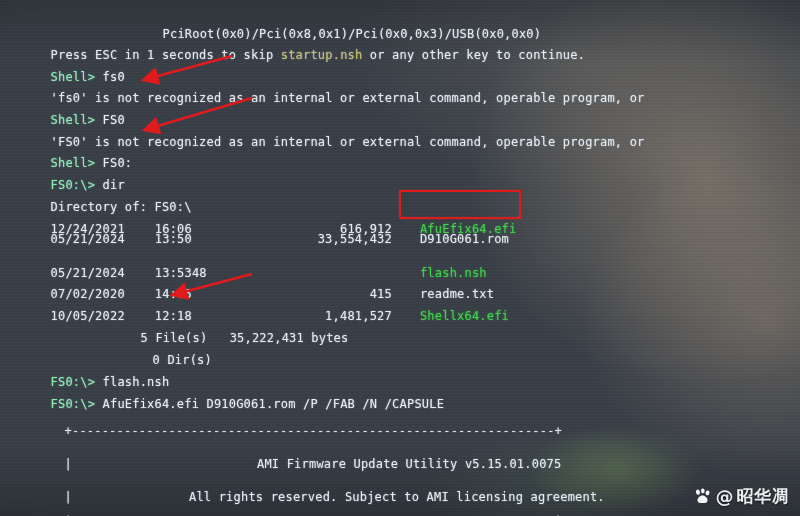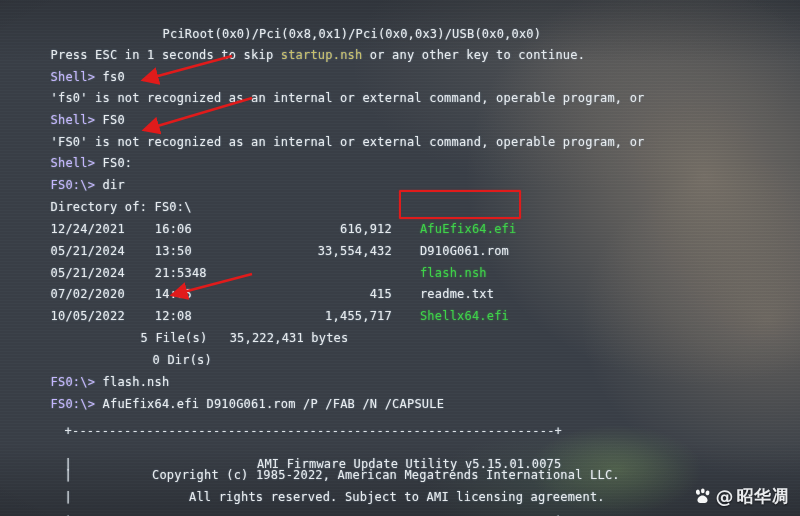--- a/index.html
+++ b/index.html
@@ -63,21 +63,21 @@
     white-space: pre;
     color: #e7ebee;
     text-shadow: 0 0 1.4px rgba(190,205,220,0.55), 0 0 3px rgba(120,150,180,0.22);
   }
   .line {
     position: absolute;
     left: 6px;
     white-space: pre;
     height: 21.55px;
   }
-  .prompt  { color: #c4b5fd; }
+  .prompt  { color: #86efac; }
   .cmd     { color: #e9edf0; }
   .green   { color: #3fd24a; text-shadow: 0 0 2px rgba(60,210,70,0.6); }
   .yellow  { color: #c9c06a; }
   .white   { color: #e7ebee; }
   .box     { color: #dfe4e8; }
 
   
   #annot { position: absolute; inset: 0; pointer-events: none; }
   .redbox {
     position: absolute;
@@ -150,31 +150,31 @@
     </div>
 
     <div class="line" style="top:175px;">
       <span class="white">Directory of: FS0:\</span>
     </div>
 
     
     <div class="line" style="top:197px;">
       <span class="white">12/24/2021</span><span class="white" style="display:inline-block;width:30px;"></span><span class="white">16:06</span><span class="white" style="display:inline-block;width:200px;text-align:right;">616,912</span><span style="display:inline-block;width:28px;"></span><span class="green">AfuEfix64.efi</span>
     </div>
-    <div class="line" style="top:219px;">
+    <div class="line" style="top:207px;">
       <span class="white">05/21/2024</span><span style="display:inline-block;width:30px;"></span><span class="white">13:50</span><span class="white" style="display:inline-block;width:200px;text-align:right;">33,554,432</span><span style="display:inline-block;width:28px;"></span><span class="white">D910G061.rom</span>
     </div>
     <div class="line" style="top:241px;">
-      <span class="white">05/21/2024</span><span style="display:inline-block;width:30px;"></span><span class="white">21:53</span><span class="white" style="display:inline-block;width:200px;">48</span><span style="display:inline-block;width:28px;"></span><span class="green">flash.nsh</span>
+      <span class="white">05/21/2024</span><span style="display:inline-block;width:30px;"></span><span class="white">13:53</span><span class="white" style="display:inline-block;width:200px;">48</span><span style="display:inline-block;width:28px;"></span><span class="green">flash.nsh</span>
     </div>
     <div class="line" style="top:262px;">
       <span class="white">07/02/2020</span><span style="display:inline-block;width:30px;"></span><span class="white">14:05</span><span class="white" style="display:inline-block;width:200px;text-align:right;">415</span><span style="display:inline-block;width:28px;"></span><span class="white">readme.txt</span>
     </div>
     <div class="line" style="top:284px;">
-      <span class="white">10/05/2022</span><span style="display:inline-block;width:30px;"></span><span class="white">12:08</span><span class="white" style="display:inline-block;width:200px;text-align:right;">1,455,717</span><span style="display:inline-block;width:28px;"></span><span class="green">Shellx64.efi</span>
+      <span class="white">10/05/2022</span><span style="display:inline-block;width:30px;"></span><span class="white">12:18</span><span class="white" style="display:inline-block;width:200px;text-align:right;">1,481,527</span><span style="display:inline-block;width:28px;"></span><span class="green">Shellx64.efi</span>
     </div>
 
     <div class="line" style="top:306px; left:0;">
       <span style="display:inline-block;width:96px;"></span><span class="white">5 File(s)   35,222,431 bytes</span>
     </div>
     <div class="line" style="top:328px; left:0;">
       <span style="display:inline-block;width:108px;"></span><span class="white">0 Dir(s)</span>
     </div>
 
     <div class="line" style="top:350px;">
@@ -183,23 +183,20 @@
     <div class="line" style="top:372px;text-align:center;">
       <span class="prompt">FS0:\&gt; </span><span class="cmd">AfuEfix64.efi D910G061.rom /P /FAB /N /CAPSULE</span>
     </div>
 
     
     <div class="line" style="top:399px; left:20px;">
       <span class="box">+-----------------------------------------------------------------+</span>
     </div>
     <div class="line" style="top:432px; left:20px;">
       <span class="box">|</span><span style="display:inline-block;width:185px;"></span><span class="white">AMI Firmware Update Utility v5.15.01.0075</span>
-    </div>
-    <div class="line" style="top:443px; left:20px;">
-      <span class="box">|</span><span style="display:inline-block;width:80px;"></span><span class="white">Copyright (c) 1985-2022, American Megatrends International LLC.</span>
     </div>
     <div class="line" style="top:465px; left:20px;">
       <span class="box">|</span><span style="display:inline-block;width:117px;"></span><span class="white">All rights reserved. Subject to AMI licensing agreement.</span>
     </div>
     <div class="line" style="top:487px; left:20px;">
       <span class="box">+-----------------------------------------------------------------+</span>
     </div>
 
     
     <div class="line" style="top:513px;">

